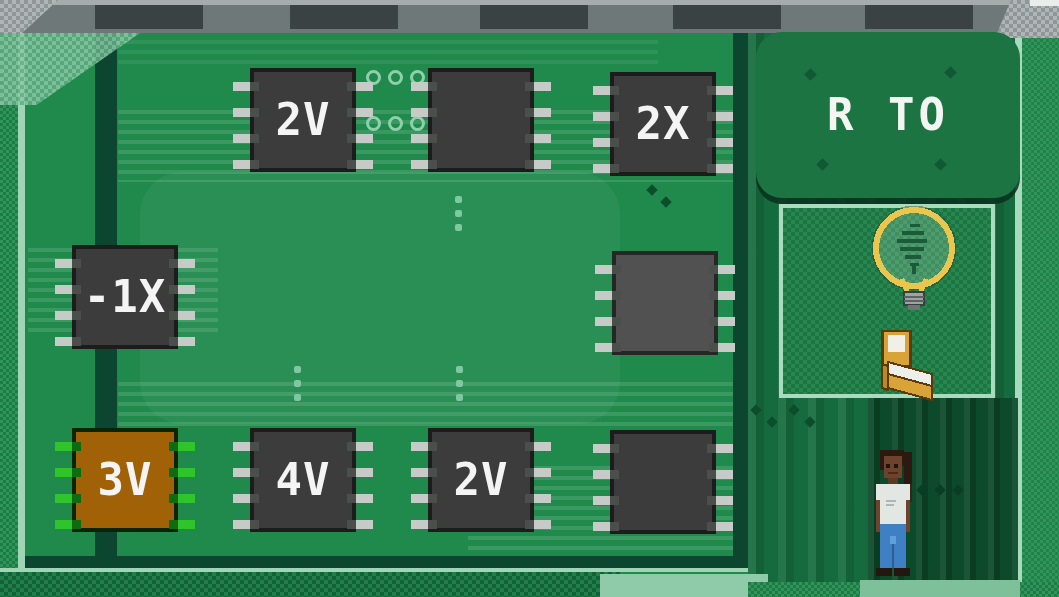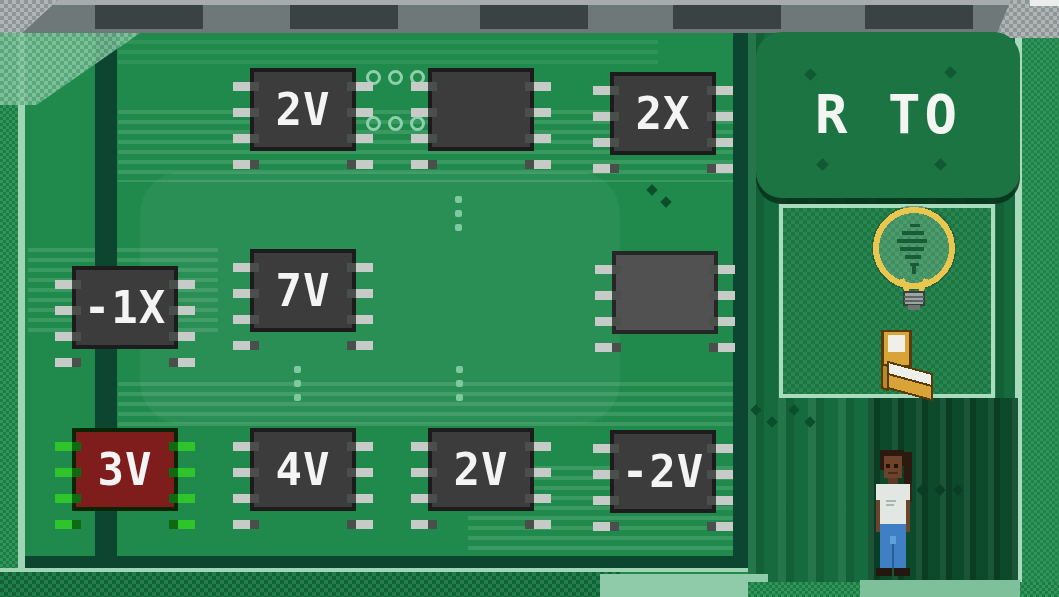--- a/index.html
+++ b/index.html
@@ -42,52 +42,52 @@
   .band4{left:468px;top:466px;width:265px;height:90px;}
   .band5{left:118px;top:40px;width:540px;height:24px;opacity:.6;}
   .soft-panel{position:absolute;left:140px;top:172px;width:480px;height:252px;
     background:rgba(255,255,255,0.05);border-radius:42px;}
   .via-ring{position:absolute;width:9px;height:9px;border:3px solid #8FD0AC;border-radius:50%;}
   .via-dot{position:absolute;width:7px;height:7px;background:#7EC9A0;border-radius:2px;}
   .via-dark{position:absolute;width:8px;height:8px;background:#0C4E2C;transform:rotate(45deg);}
   .fp-row{position:absolute;display:flex;gap:7px;}
   
   .chip{
-    position:absolute;width:106px;height:83px;box-sizing:border-box;
+    position:absolute;width:106px;height:104px;box-sizing:border-box;
     border:4px solid #1C1C1C;background:#3C3C3C;z-index:5;
     display:flex;align-items:center;justify-content:center;
     --pin:#C7CBC7;--pin-dark:#4B4F4B;
   }
   .chip--light{background:#515151;border-color:#262626;}
   .chip--error{--pin:#C1281A;--pin-dark:#611008;background:#3E0C07;border-color:#1F0301;}
-  .chip--active{--pin:#2FC42A;--pin-dark:#0E6B11;background:#7f1d1d;border-color:#0A2506;}
+  .chip--active{--pin:#2FC42A;--pin-dark:#0E6B11;background:#a16207;border-color:#0A2506;}
   .chip-label{color:#F4F4F4;font-size:44px;font-weight:bold;letter-spacing:1px;line-height:1;}
   .pin{position:absolute;width:26px;height:9px;}
   .pin-l{left:-21px;background:linear-gradient(to right,var(--pin) 0 17px,var(--pin-dark) 17px 100%);}
   .pin-r{right:-21px;background:linear-gradient(to left,var(--pin) 0 17px,var(--pin-dark) 17px 100%);}
   .pin-i0{top:10px}.pin-i1{top:36px}.pin-i2{top:62px}.pin-i3{top:88px}
   .pos-r1c2{left:250px;top:68px}.pos-r1c3{left:428px;top:68px}.pos-r1c4{left:610px;top:72px}
-  .pos-r2c1{left:72px;top:266px}.pos-r2c2{left:250px;top:249px}.pos-r2c3{left:428px;top:248px}.pos-r2c4{left:612px;top:251px}
+  .pos-r2c1{left:72px;top:245px}.pos-r2c2{left:250px;top:249px}.pos-r2c3{left:428px;top:248px}.pos-r2c4{left:612px;top:251px}
   .pos-r3c1{left:72px;top:428px}.pos-r3c2{left:250px;top:428px}.pos-r3c3{left:428px;top:428px}.pos-r3c4{left:610px;top:430px}
   
   .right-col{position:absolute;left:748px;top:33px;width:311px;height:564px;background:#156B3D;
     background-image:repeating-linear-gradient(90deg,rgba(255,255,255,0.07) 0 8px,rgba(0,0,0,0.10) 8px 16px,rgba(0,0,0,0) 16px 30px);}
   .right-hatch{position:absolute;left:1022px;top:33px;width:37px;height:564px;
     background:repeating-conic-gradient(#2F9659 0% 25%, #23804A 0% 50%) 0 0/6px 6px;}
   .right-line{position:absolute;left:1015px;top:33px;width:7px;height:564px;background:#A8DBBD;}
   .char-backdrop{position:absolute;left:868px;top:398px;width:150px;height:184px;background:#0D4A2B;
     background-image:repeating-linear-gradient(90deg,rgba(255,255,255,0.06) 0 6px,rgba(0,0,0,0.18) 6px 12px,rgba(0,0,0,0) 12px 24px);}
   .right-bottom-hatch{position:absolute;left:748px;top:582px;width:311px;height:15px;
     background:repeating-conic-gradient(#2F9659 0% 25%, #1F7A45 0% 50%) 0 0/6px 6px;}
   .right-bottom-light{position:absolute;left:860px;top:580px;width:160px;height:17px;background:#7EC09A;}
   
   .restart-sign{position:absolute;left:756px;top:32px;width:264px;height:166px;background:#1D7443;
     border-radius:26px;box-shadow:0 6px 0 rgba(8,48,28,0.85);z-index:6;
     display:flex;flex-direction:column;align-items:center;justify-content:center;gap:14px;}
-  .restart-line{color:#F2F5F2;font-size:54px;font-weight:bold;letter-spacing:4px;line-height:1;}
+  .restart-line{color:#F2F5F2;font-size:44px;font-weight:bold;letter-spacing:4px;line-height:1;}
   .sign-diamond{position:absolute;width:9px;height:9px;background:#115934;transform:rotate(45deg);}
   
   .tool-panel{position:absolute;left:779px;top:204px;width:216px;height:194px;box-sizing:border-box;
     border:4px solid #A9DCBE;
     background:repeating-conic-gradient(#27884F 0% 25%, #1E7443 0% 50%) 0 0/8px 8px;z-index:6;}
   .bulb-wrap{position:absolute;left:866px;top:206px;z-index:7;}
   .bed-wrap{position:absolute;left:880px;top:330px;z-index:7;}
   .char-wrap{position:absolute;left:874px;top:448px;z-index:7;}
   svg{display:block;shape-rendering:crispEdges;}
 </style>
@@ -171,31 +171,20 @@
     <span class="chip-label">-1X</span>
   <div class="pin pin-l pin-i0"></div>
       <div class="pin pin-l pin-i1"></div>
       <div class="pin pin-l pin-i2"></div>
       <div class="pin pin-l pin-i3"></div>
       <div class="pin pin-r pin-i0"></div>
       <div class="pin pin-r pin-i1"></div>
       <div class="pin pin-r pin-i2"></div>
       <div class="pin pin-r pin-i3"></div>
     </div>
-  <div class="chip pos-r2c2">
-    <span class="chip-label">7V</span>
-  <div class="pin pin-l pin-i0"></div>
-      <div class="pin pin-l pin-i1"></div>
-      <div class="pin pin-l pin-i2"></div>
-      <div class="pin pin-l pin-i3"></div>
-      <div class="pin pin-r pin-i0"></div>
-      <div class="pin pin-r pin-i1"></div>
-      <div class="pin pin-r pin-i2"></div>
-      <div class="pin pin-r pin-i3"></div>
-    </div>
   <div class="chip chip--light pos-r2c4">
     <span class="chip-label"></span>
   <div class="pin pin-l pin-i0"></div>
       <div class="pin pin-l pin-i1"></div>
       <div class="pin pin-l pin-i2"></div>
       <div class="pin pin-l pin-i3"></div>
       <div class="pin pin-r pin-i0"></div>
       <div class="pin pin-r pin-i1"></div>
       <div class="pin pin-r pin-i2"></div>
       <div class="pin pin-r pin-i3"></div>
@@ -227,21 +216,20 @@
   <div class="pin pin-l pin-i0"></div>
       <div class="pin pin-l pin-i1"></div>
       <div class="pin pin-l pin-i2"></div>
       <div class="pin pin-l pin-i3"></div>
       <div class="pin pin-r pin-i0"></div>
       <div class="pin pin-r pin-i1"></div>
       <div class="pin pin-r pin-i2"></div>
       <div class="pin pin-r pin-i3"></div>
     </div>
   <div class="chip pos-r3c4">
-    <span class="chip-label">-2V</span>
   <div class="pin pin-l pin-i0"></div>
       <div class="pin pin-l pin-i1"></div>
       <div class="pin pin-l pin-i2"></div>
       <div class="pin pin-l pin-i3"></div>
       <div class="pin pin-r pin-i0"></div>
       <div class="pin pin-r pin-i1"></div>
       <div class="pin pin-r pin-i2"></div>
       <div class="pin pin-r pin-i3"></div>
     </div>
 

